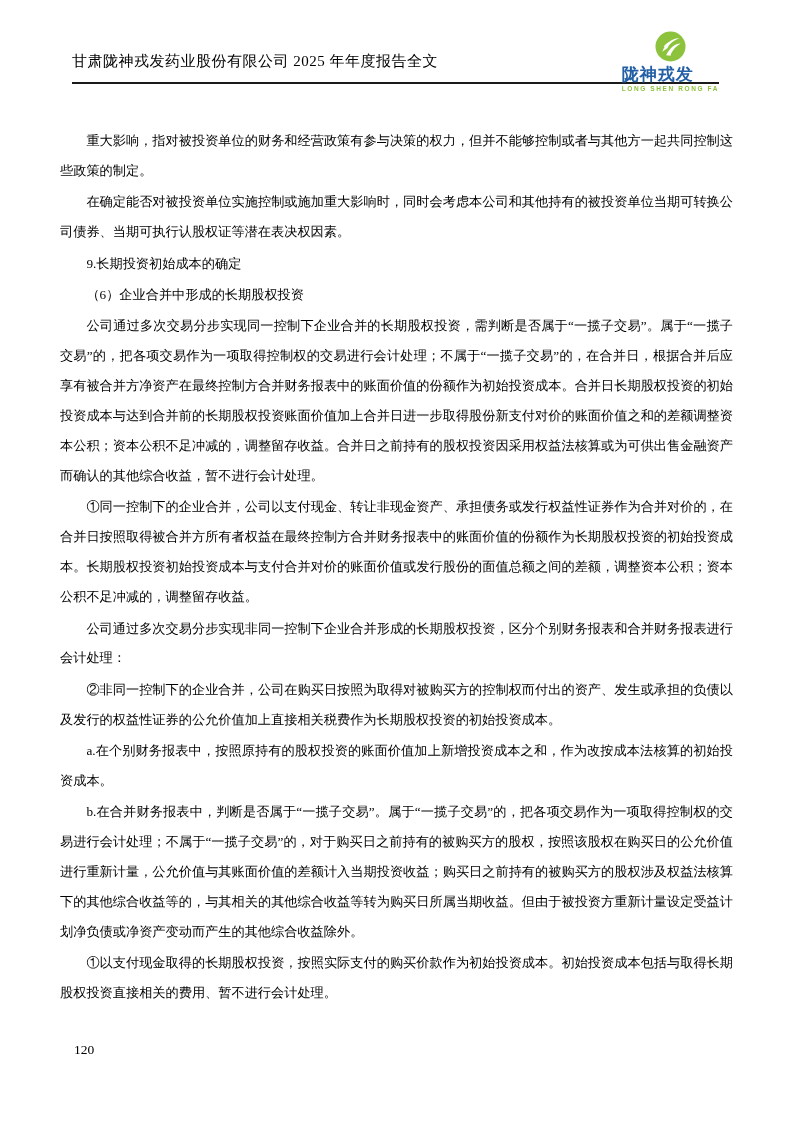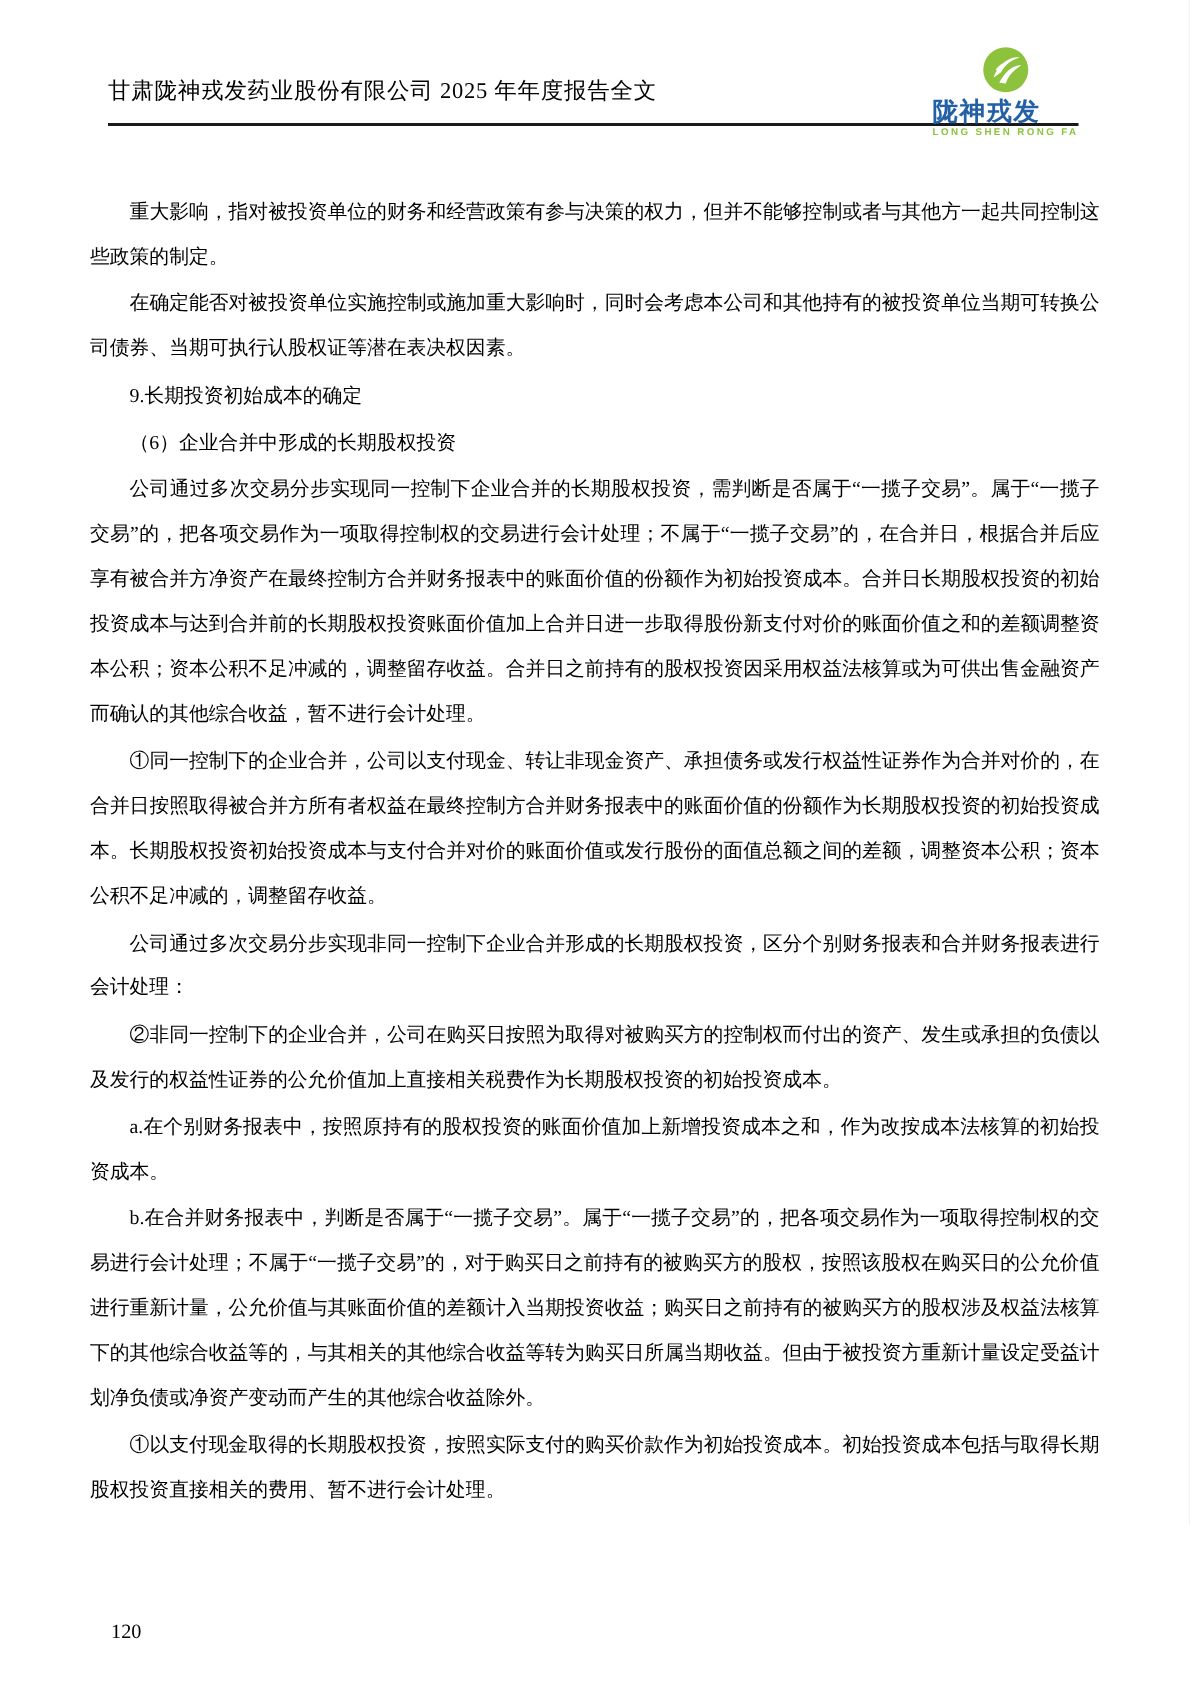--- a/index.html
+++ b/index.html
@@ -75,21 +75,21 @@
     line-height: 29.9px;
     text-align: justify;
     text-indent: 2em;
     word-break: break-all;
   }
 
   
   .page-number {
     position: absolute;
     left: 74px;
-    top: 1080px;
+    top: 1042px;
     font-size: 13.5px;
   }
 </style>
 </head>
 <body>
 
 <div class="page">
 
   <div class="doc-header">
     <div class="header-title">甘肃陇神戎发药业股份有限公司 2025 年年度报告全文</div>

